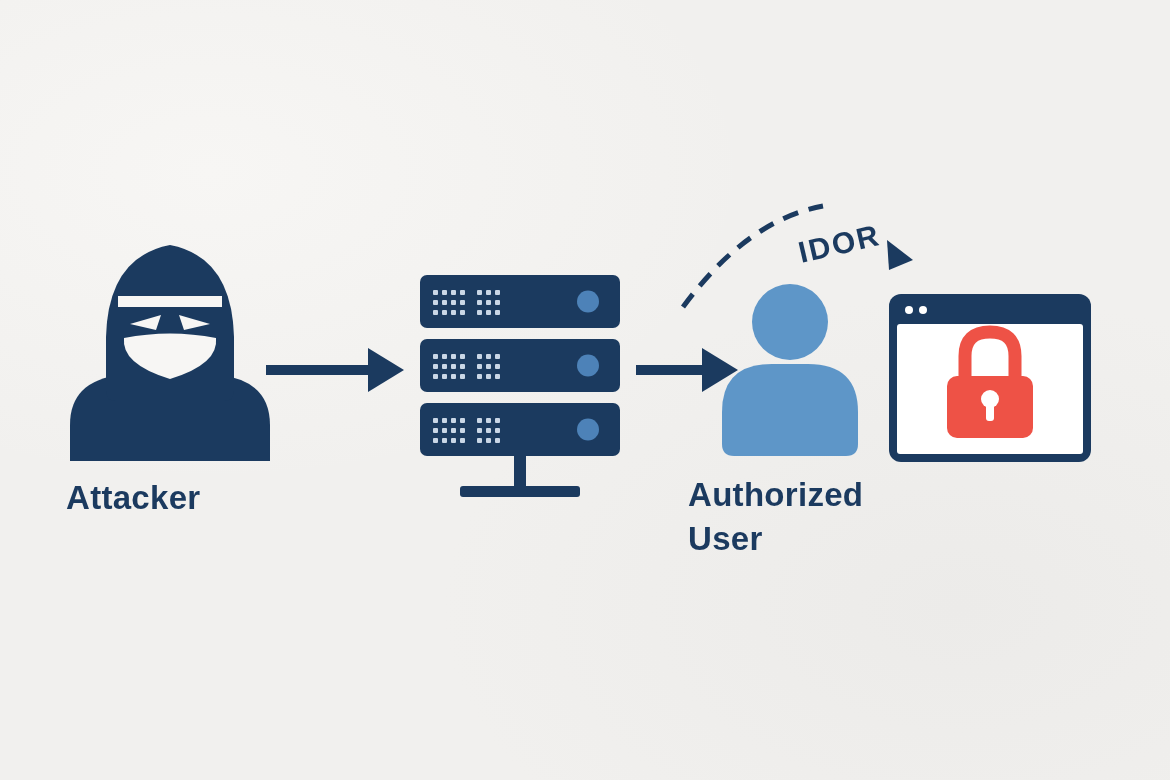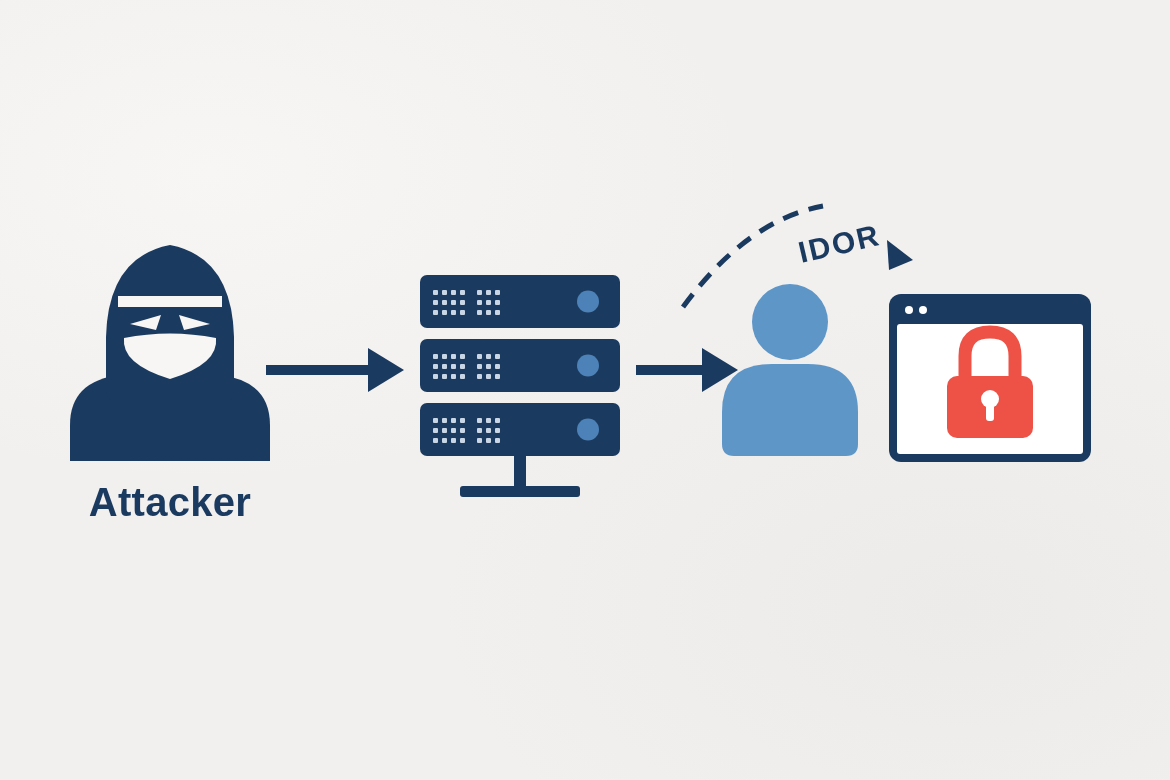--- a/index.html
+++ b/index.html
@@ -25,23 +25,23 @@
     background:
       radial-gradient(900px 520px at 18% 22%, #f7f6f4 0%, rgba(247,246,244,0) 60%),
       radial-gradient(860px 520px at 82% 78%, #ecebe9 0%, rgba(236,235,233,0) 60%),
       var(--bg);
   }
   .abs{position:absolute;}
   .label{
     position:absolute;
     color:var(--navy);
     font-weight:bold;
-    font-size:40px;
+    font-size:33px;
     line-height:1.34;
-    text-align:center;
+    text-align:left;
     letter-spacing:.3px;
   }
   .idor-label{
     font-size:30px;
     letter-spacing:2px;
     transform:rotate(-13deg);
     text-align:left;
   }
   .fill-navy{fill:var(--navy);}
   .fill-blue{fill:var(--blue);}
@@ -132,17 +132,18 @@
     <g>
       <path class="stroke-red" d="M80 88 L80 66 Q80 42 105 42 Q130 42 130 66 L130 88" fill="none" stroke-width="13"></path>
       <rect class="fill-red" x="62" y="86" width="86" height="62" rx="10"></rect>
       <circle class="fill-white" cx="105" cy="109" r="9"></circle>
       <rect class="fill-white" x="101" y="113" width="8" height="18" rx="3"></rect>
     </g>
   </svg>
 
   <div class="label" style="left:66px;top:476px;width:208px">Attacker</div>
 
+  <div class="label" style="left:688px;top:473px;width:204px">Authorized User</div>
 
 
   <div class="label idor-label" style="left:798px;top:224px">IDOR</div>
 
 </div>
 
 </body></html>

